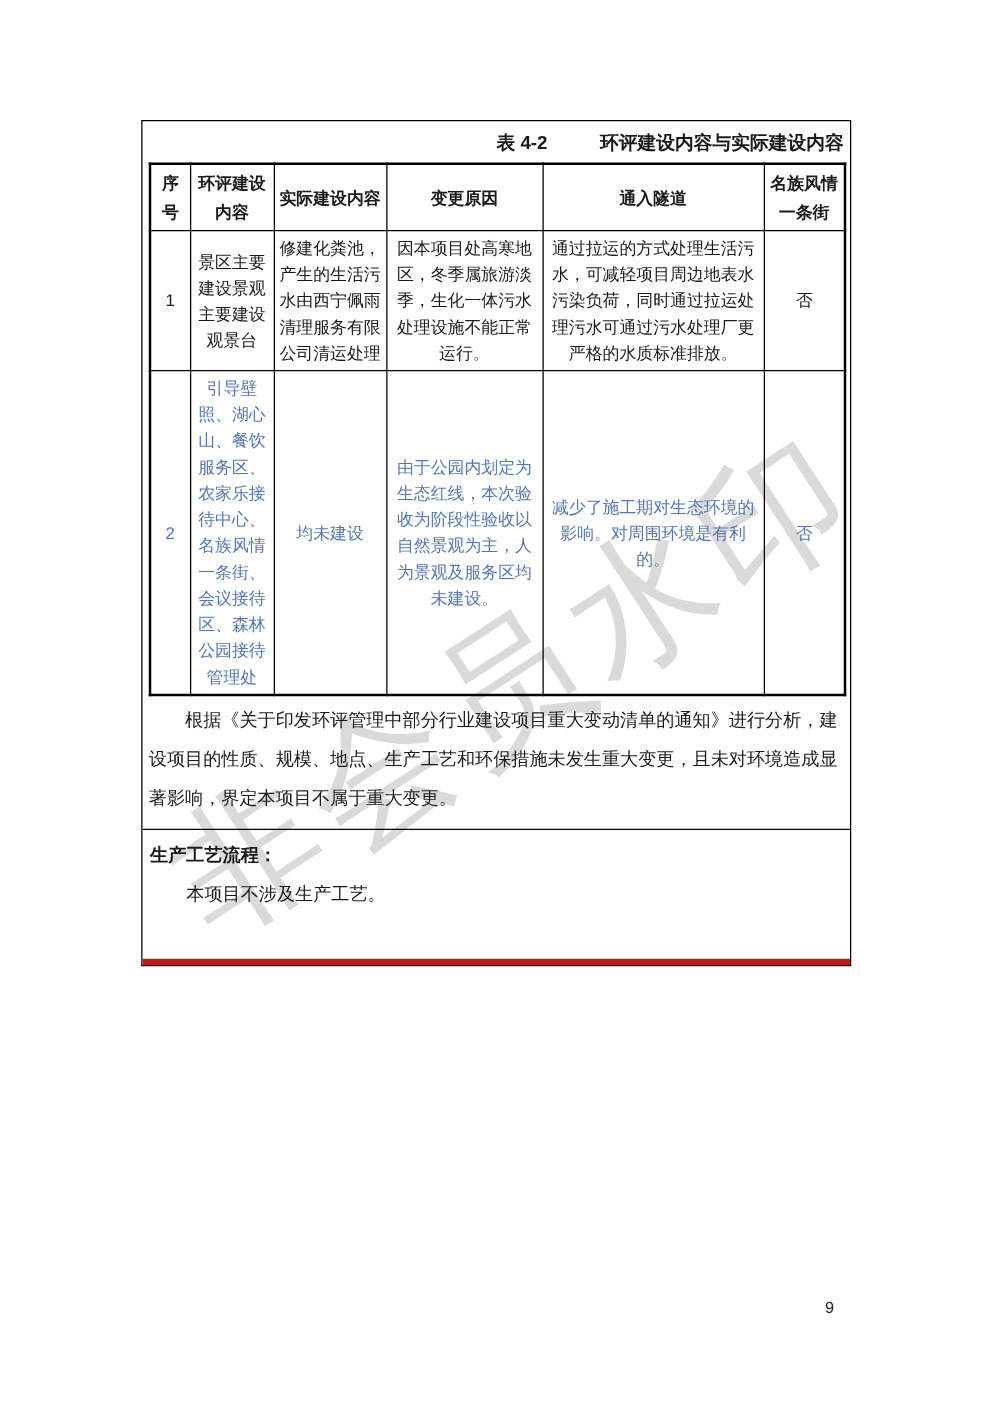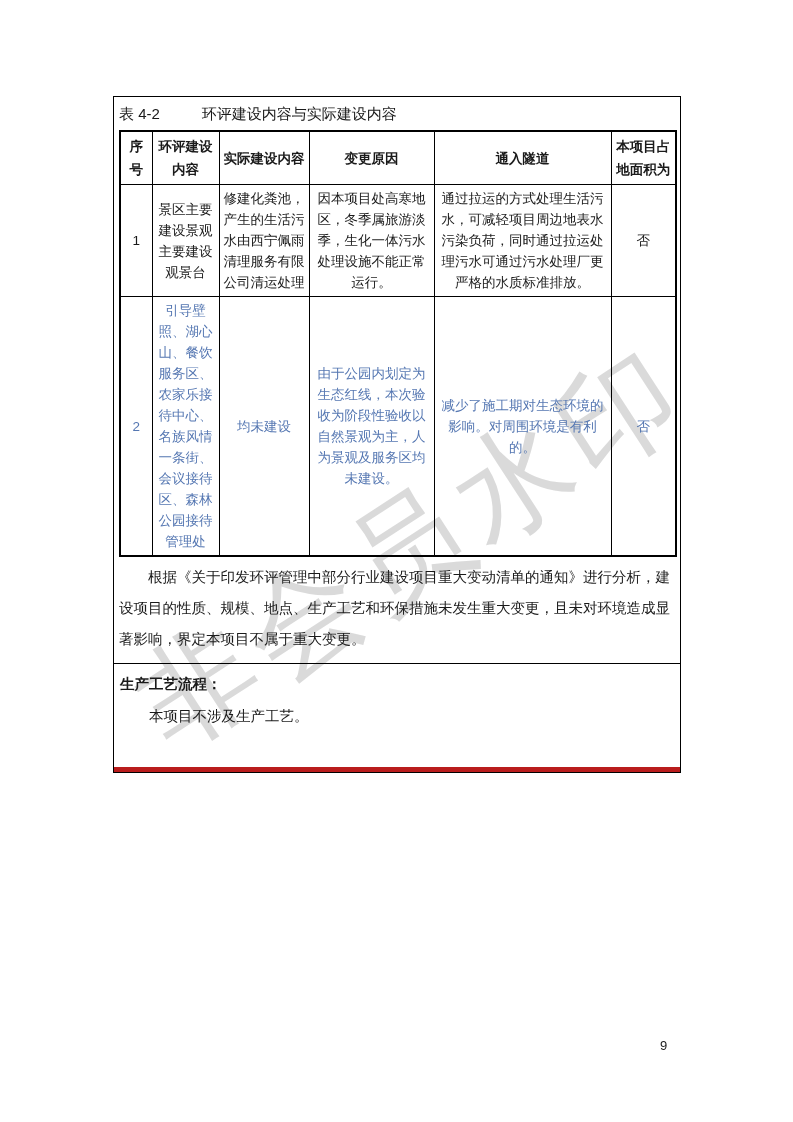--- a/index.html
+++ b/index.html
@@ -39,22 +39,22 @@
   .para{
     margin:0;
     font-size:14.5px;
     line-height:30px;
     text-indent:2em;
     word-break:break-all;
   }
   
   .sec-table{box-sizing:border-box;border-bottom:1px solid #000;padding:0 5px 8px;}
   .tbl-title{
-    text-align:left;
-    font-weight:normal;
+    text-align:right;
+    font-weight:bold;
     font-size:15px;
     padding:8px 0 6px;
   }
   .tt-prefix{margin-right:42px;}
   table.change{
     table-layout:fixed;
     width:556px;
     margin:0 auto;
     border-collapse:collapse;
     border:2px solid #000;
@@ -109,21 +109,21 @@
           <col style="width:177px">
           <col style="width:65px">
       </colgroup>
       <tbody>
         <tr class="hdr-row">
           <th>序号</th>
           <th>环评建设内容</th>
           <th>实际建设内容</th>
           <th>变更原因</th>
           <th>通入隧道</th>
-          <th>本项目占地面积为</th>
+          <th>名族风情一条街</th>
         </tr>
         <tr class="row-1">
           <td>1</td>
           <td>景区主要建设景观主要建设观景台</td>
           <td>修建化粪池，产生的生活污水由西宁佩雨清理服务有限公司清运处理</td>
           <td>因本项目处高寒地区，冬季属旅游淡季，生化一体污水处理设施不能正常运行。</td>
           <td>通过拉运的方式处理生活污水，可减轻项目周边地表水污染负荷，同时通过拉运处理污水可通过污水处理厂更严格的水质标准排放。</td>
           <td>否</td>
         </tr>
         <tr class="row-2 row-blue">

